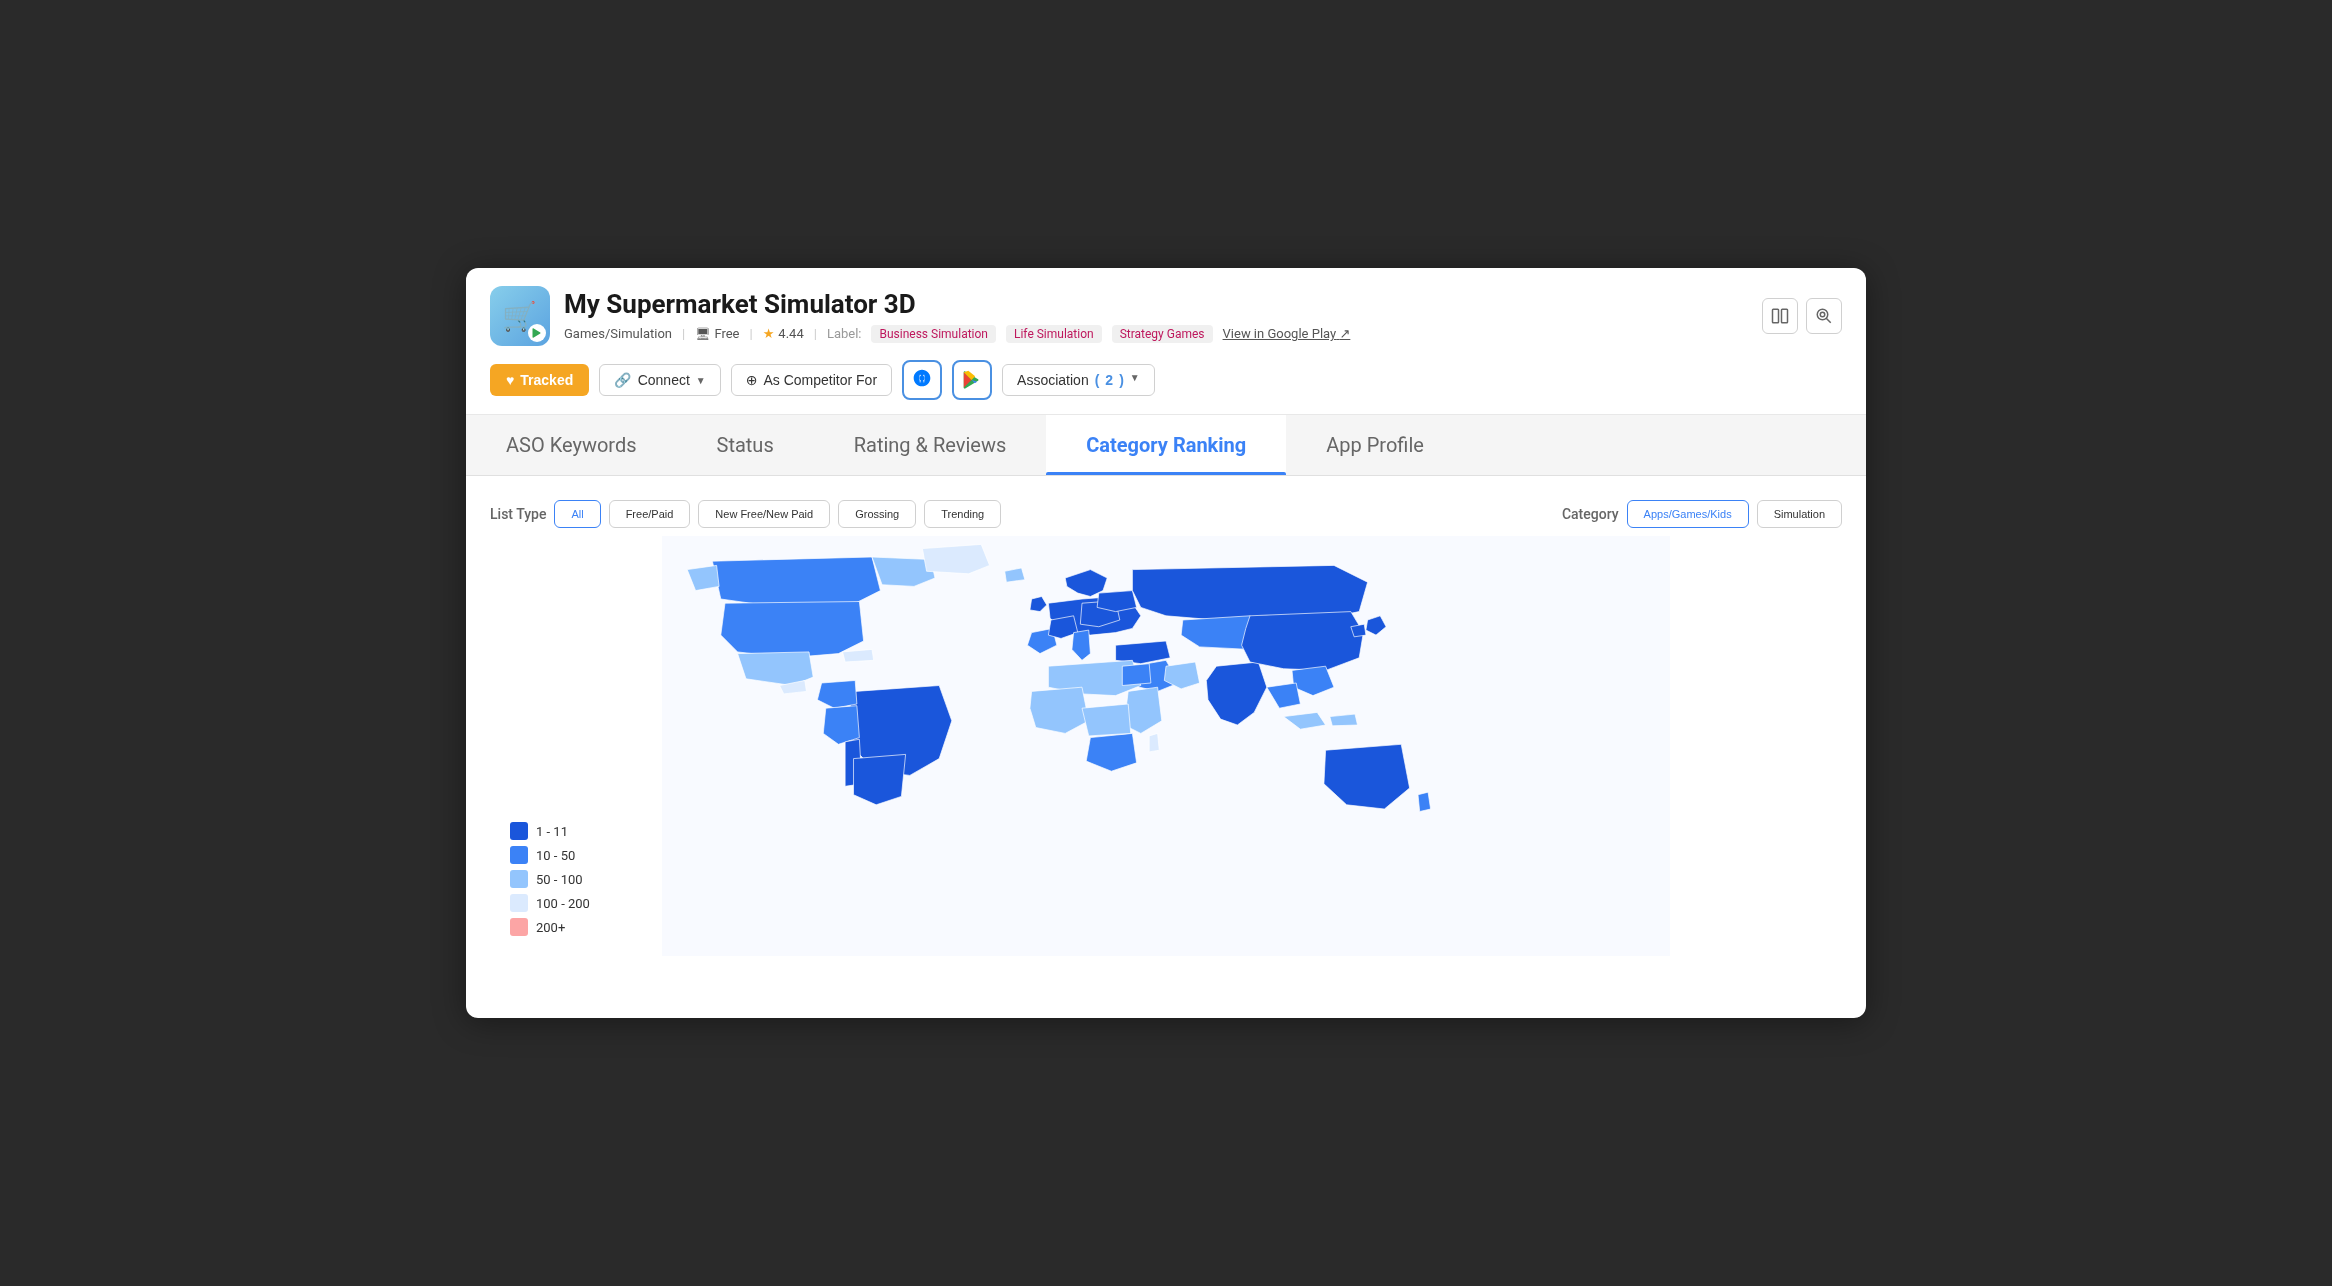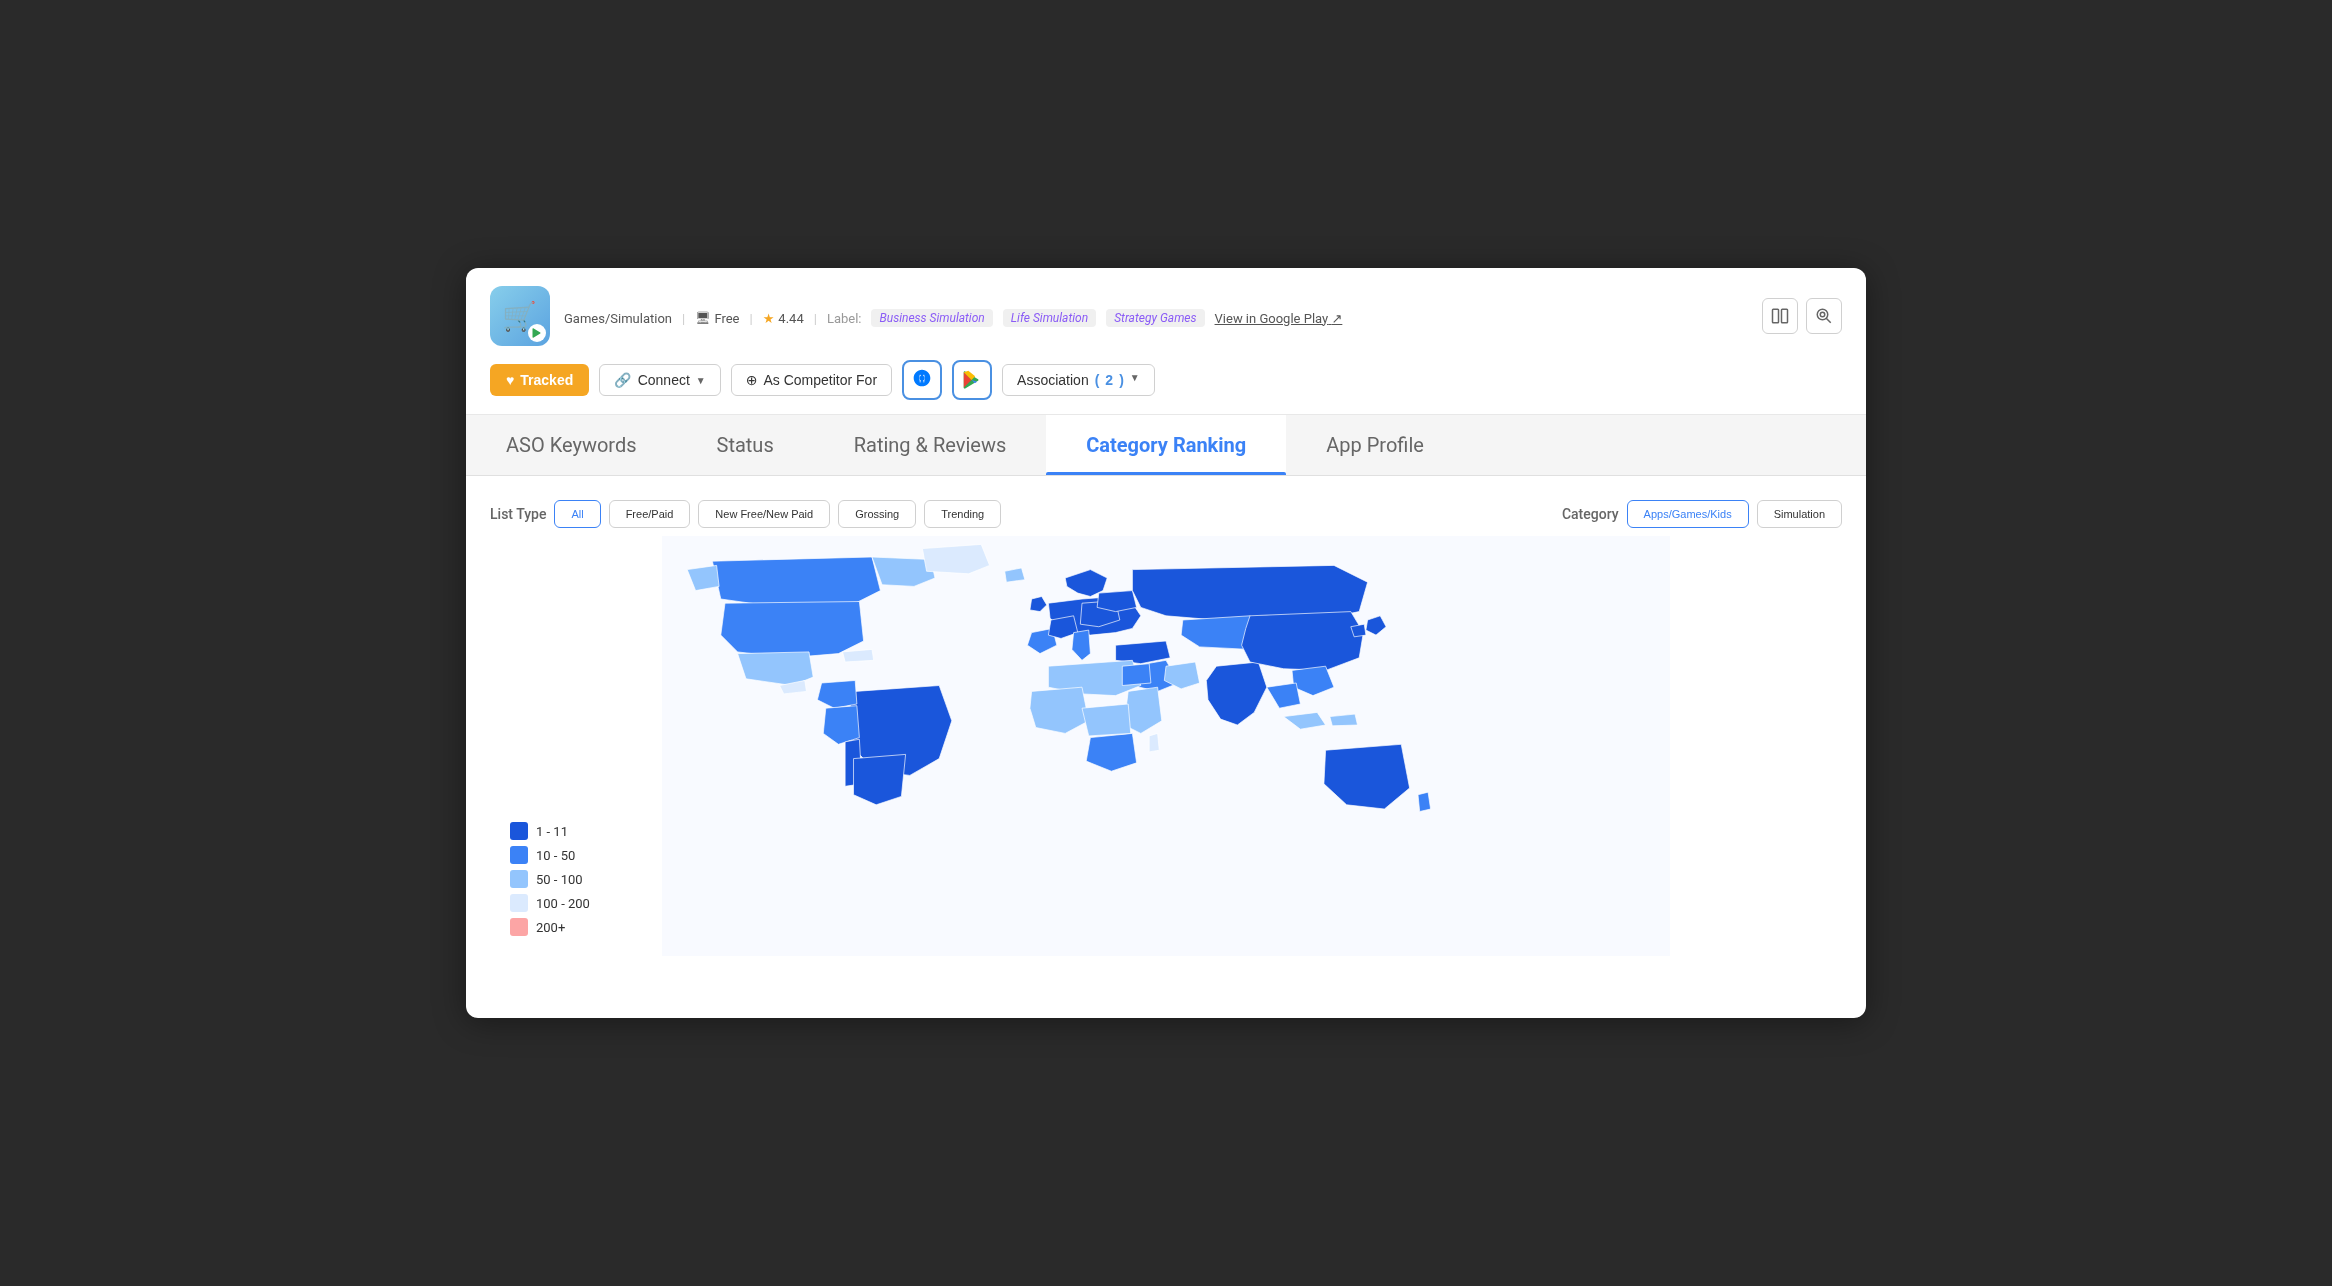--- a/index.html
+++ b/index.html
@@ -51,22 +51,21 @@
       display: flex;
       align-items: center;
       gap: 4px;
     }
     .meta-separator { color: #ccc; }
     .label-tag {
       background: #f0f0f0;
       border-radius: 4px;
       padding: 2px 8px;
       font-size: 12px;
-      color: #8b5cf6;
-      font-style: italic;
+      color: #be185d;
     }
     .view-link {
       color: #555;
       text-decoration: underline;
       font-size: 13px;
       cursor: pointer;
     }
     .star { color: #f5a623; }
     .actions-row {
       display: flex;
@@ -289,20 +288,21 @@
         <span style="font-size:28px;">🛒</span>
 
         <div style="position:absolute;bottom:4px;right:4px;background:#fff;border-radius:50%;width:18px;height:18px;display:flex;align-items:center;justify-content:center;">
           <svg width="12" height="12" viewBox="0 0 24 24">
             <path d="M3 20.5v-17c0-.83.94-1.3 1.6-.8l14 8.5c.6.37.6 1.23 0 1.6L4.6 21.3C3.94 21.8 3 21.33 3 20.5z" fill="#34a853"></path>
           </svg>
         </div>
       </div>
 
       <div class="app-title-block">
+        <div class="app-name">My Supermarket Simulator 3D</div>
         <div class="app-meta">
           <span class="meta-item">
             <span>Games/Simulation</span>
           </span>
           <span class="meta-separator">|</span>
           <span class="meta-item">
             <span style="font-size:12px;">🖥</span>
             <span>Free</span>
           </span>
           <span class="meta-separator">|</span>

